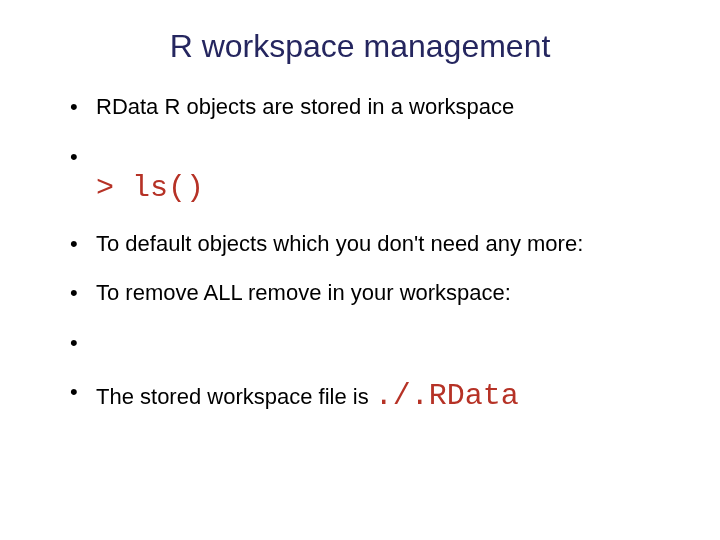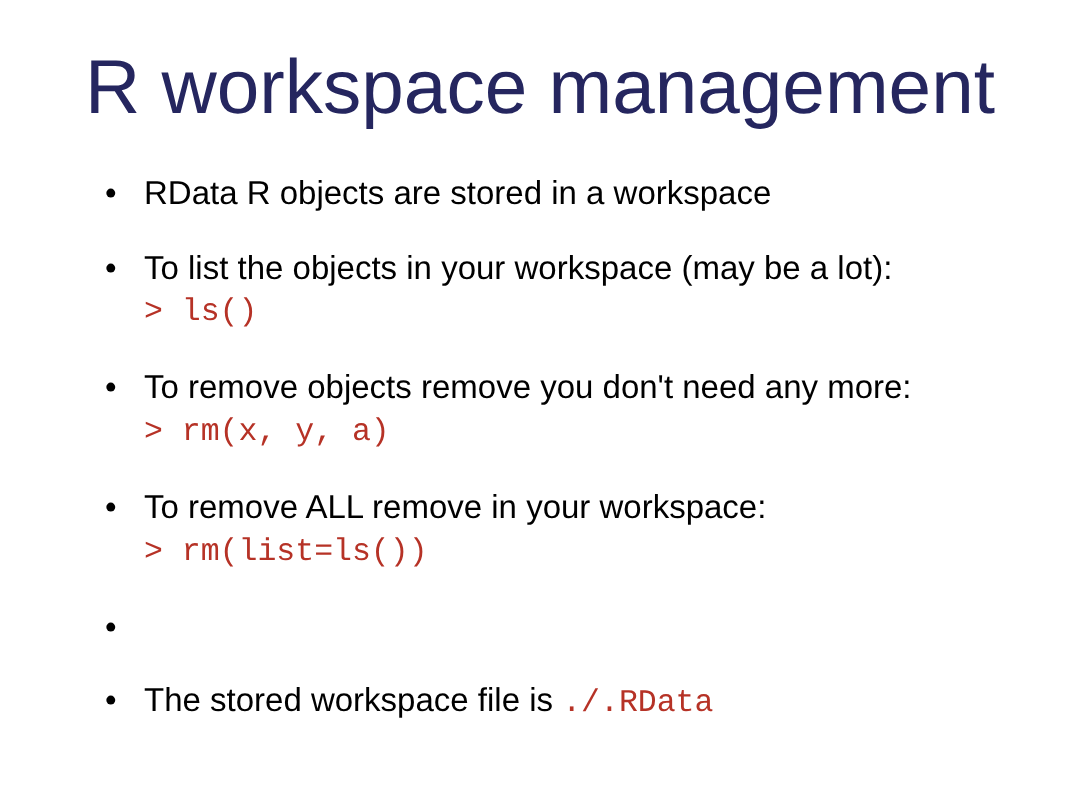--- a/index.html
+++ b/index.html
@@ -11,21 +11,21 @@
     font-family: Arial, Helvetica, sans-serif;
     color: #000000;
   }
   .slide {
     box-sizing: border-box;
     width: 720px;
     height: 540px;
     padding: 20px 40px 20px 40px;
   }
   .title {
-    font-size: 51px;
+    font-size: 32px;
     color: #25265f;
     text-align: center;
     margin: 8px 0 28px 0;
     font-weight: normal;
   }
   ul.bullets {
     list-style: none;
     padding: 0 0 0 30px;
     margin: 0;
   }
@@ -40,50 +40,48 @@
     content: "•";
     position: absolute;
     left: 0;
     top: 0;
     font-size: 22px;
     color: #000;
   }
   .code {
     font-family: "Courier New", Courier, monospace;
     color: #b63226;
-    font-size: 21px;
+    font-size: 30px;
   }
   .italic {
   }
 </style>
 </head>
 <body>
 <div class="slide">
 
   <h1 class="title">R workspace management</h1>
 
   <ul class="bullets">
 
     <li>
       <span>RData R objects are stored in a </span><span class="italic">workspace</span>
     </li>
 
     <li>
-      <span>To list the objects in your workspace (may be a lot):</span><br>
+      <br>
       <span class="code">&gt; ls()</span>
     </li>
 
     <li>
-      <span>To remove objects remove you don't need any more:</span><br>
-      <span class="code">&gt; rm(x, y, a)</span>
+      <span>To default objects which you don't need any more:</span><br>
     </li>
 
     <li>
       <span>To remove ALL remove in your workspace:</span><br>
-      <span class="code">&gt; rm(list=ls())</span>
     </li>
 
     <li>
       <br>
     </li>
 
     <li>
       <span>The stored workspace file is </span><span class="code">./.RData</span>
     </li>
 

